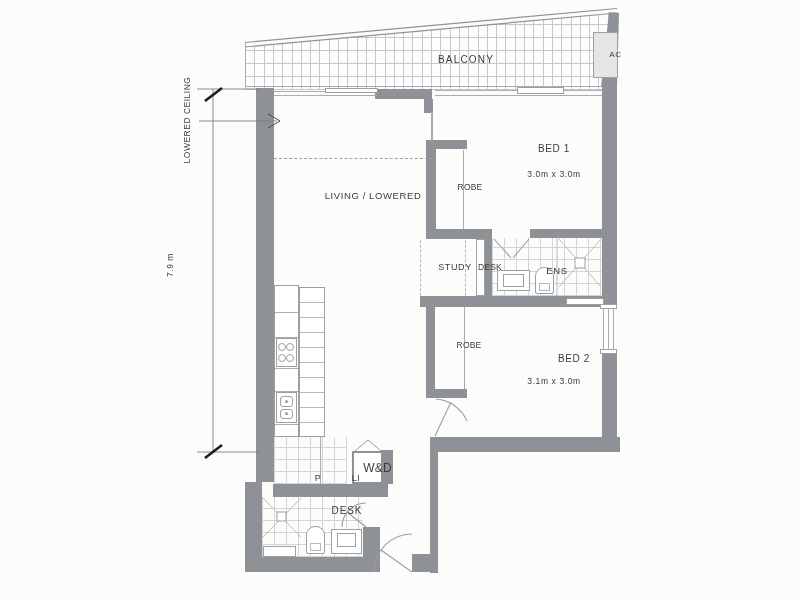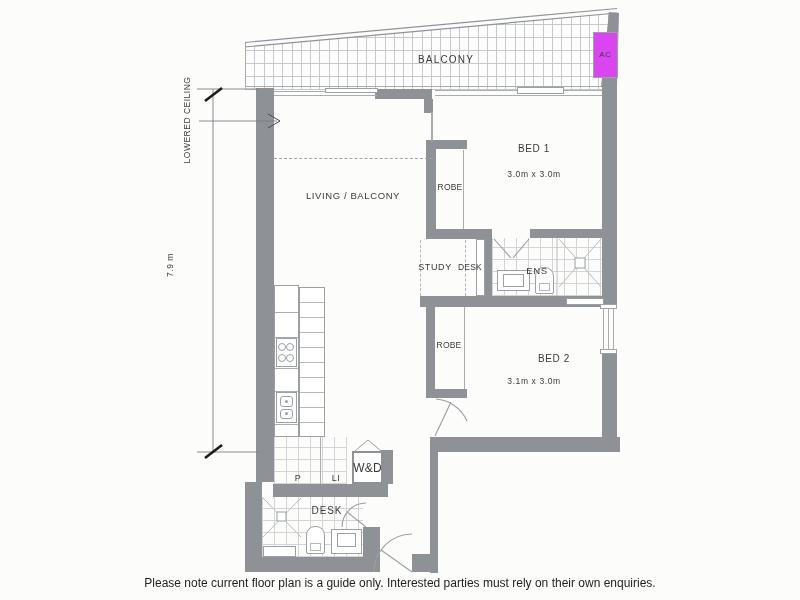--- a/index.html
+++ b/index.html
@@ -12,31 +12,31 @@
   .tl{position:absolute;background:var(--thin);z-index:3;}
   .tile{position:absolute;z-index:1;
     background-image:
       repeating-linear-gradient(0deg,var(--tile) 0 1px,transparent 1px 12px),
       repeating-linear-gradient(90deg,var(--tile) 0 1px,transparent 1px 12px);}
   .fix{position:absolute;border:1px solid #9ba0a3;background:#fff;box-sizing:border-box;z-index:3;}
   .seg{background-image:repeating-linear-gradient(180deg,transparent 0 14px,#b7babc 14px 15px);}
   .dashv{position:absolute;width:0;border-left:1px dashed #b4b7b9;z-index:3;}
   .dashh{position:absolute;height:0;border-top:1px dashed #9ea2a5;z-index:3;}
   .lbl{position:absolute;font-size:10px;line-height:1;color:var(--text);letter-spacing:.6px;
-       white-space:nowrap;transform:translate(-50%,-50%);z-index:8;}
+       white-space:nowrap;transform:translate(-50%,-50%);z-index:8;margin-left:20px;}
   .vlbl{position:absolute;font-size:8.5px;line-height:1;color:var(--text);letter-spacing:.5px;
        white-space:nowrap;transform:translate(-50%,-50%) rotate(-90deg);z-index:8;}
   .s95{font-size:9.5px;} .s9{font-size:9px;text-align:right;} .s85{font-size:8.5px;} .s8{font-size:8px;} .s75{font-size:12px;letter-spacing:.2px;}
   #balcony{position:absolute;left:245px;top:9px;width:372px;height:81px;z-index:1;background:#fdfdfd;
     clip-path:polygon(0 38px,100% 4px,100% 100%,0 100%);
     background-image:
       repeating-linear-gradient(0deg,#c6c9cb 0 1px,transparent 1px 13px),
       repeating-linear-gradient(90deg,#c6c9cb 0 1px,transparent 1px 9.3px);}
   #svg-overlay{position:absolute;left:0;top:0;z-index:5;}
-  #ac-box{position:absolute;left:593px;top:32px;width:25px;height:46px;background:#d946ef;
+  #ac-box{position:absolute;left:593px;top:32px;width:25px;height:46px;background:#e5e5e5;
     border:1px solid #9ba0a3;box-sizing:border-box;display:flex;align-items:center;justify-content:center;z-index:6;}
   .toilet{position:absolute;border:1px solid #9ba0a3;background:#fff;box-sizing:border-box;
     border-radius:9px 9px 2px 2px;z-index:3;}
   .toilet:after{content:"";position:absolute;left:3px;right:3px;bottom:2px;height:6px;border:1px solid #b5b8ba;}
   .burners{display:grid;grid-template-columns:1fr 1fr;place-items:center;padding:2px 5px 2px 1px;}
   .burner{width:6px;height:6px;border:1px solid #9ba0a3;border-radius:50%;}
   .sinkbox{display:flex;flex-direction:column;padding:2px;}
   .bowl{flex:1;border:1px solid #9ba0a3;border-radius:3px;margin:1px;position:relative;}
   .bowl:after{content:"";position:absolute;left:50%;top:50%;width:3px;height:3px;margin:-1.5px;
     border-radius:50%;background:#9ba0a3;}
@@ -170,31 +170,30 @@
       <line x1="601" y1="239" x2="559" y2="287"></line>
       <line x1="263" y1="498" x2="301" y2="537"></line>
       <line x1="301" y1="498" x2="263" y2="537"></line>
     </g>
     <rect x="575" y="258" width="10" height="10" fill="#ffffff" stroke="#9aa0a3"></rect>
     <rect x="277" y="512" width="9" height="9" fill="#ffffff" stroke="#9aa0a3"></rect>
     <polyline points="355,451 368,440 381,451" stroke="#9aa0a3" stroke-width="1" fill="none"></polyline>
   </svg>
 
   <div class="lbl" style="left:446px;top:60px;letter-spacing:1.2px">BALCONY</div>
-  <div class="lbl s95" style="left:353px;top:196px">LIVING / BALCONY</div>
+  <div class="lbl s95" style="left:353px;top:196px">LIVING / LOWERED</div>
   <div class="lbl" style="left:534px;top:149px">BED 1</div>
   <div class="lbl s85" style="left:534px;top:174px">3.0m x 3.0m</div>
   <div class="lbl s85" style="left:450px;top:187px;letter-spacing:.2px">ROBE</div>
   <div class="lbl s9" style="left:435px;top:267px">STUDY</div>
   <div class="lbl s85" style="left:470px;top:267px;letter-spacing:.2px">DESK</div>
   <div class="lbl s95" style="left:537px;top:271px">ENS</div>
   <div class="lbl" style="left:554px;top:359px">BED 2</div>
   <div class="lbl s85" style="left:534px;top:381px">3.1m x 3.0m</div>
   <div class="lbl s85" style="left:449px;top:345px;letter-spacing:.2px">ROBE</div>
   <div class="lbl s9" style="left:298px;top:478px">P</div>
   <div class="lbl s9" style="left:336px;top:478px">LI</div>
   <div class="lbl" style="left:327px;top:511px;letter-spacing:.9px">DESK</div>
   <div class="vlbl" style="left:187px;top:120px">LOWERED CEILING</div>
   <div class="vlbl" style="left:170px;top:265px">7.9 m</div>
 
-  <div id="disclaimer">Please note current floor plan is a guide only. Interested parties must rely on their own enquiries.</div>
 
 </div>
 
 </body></html>

